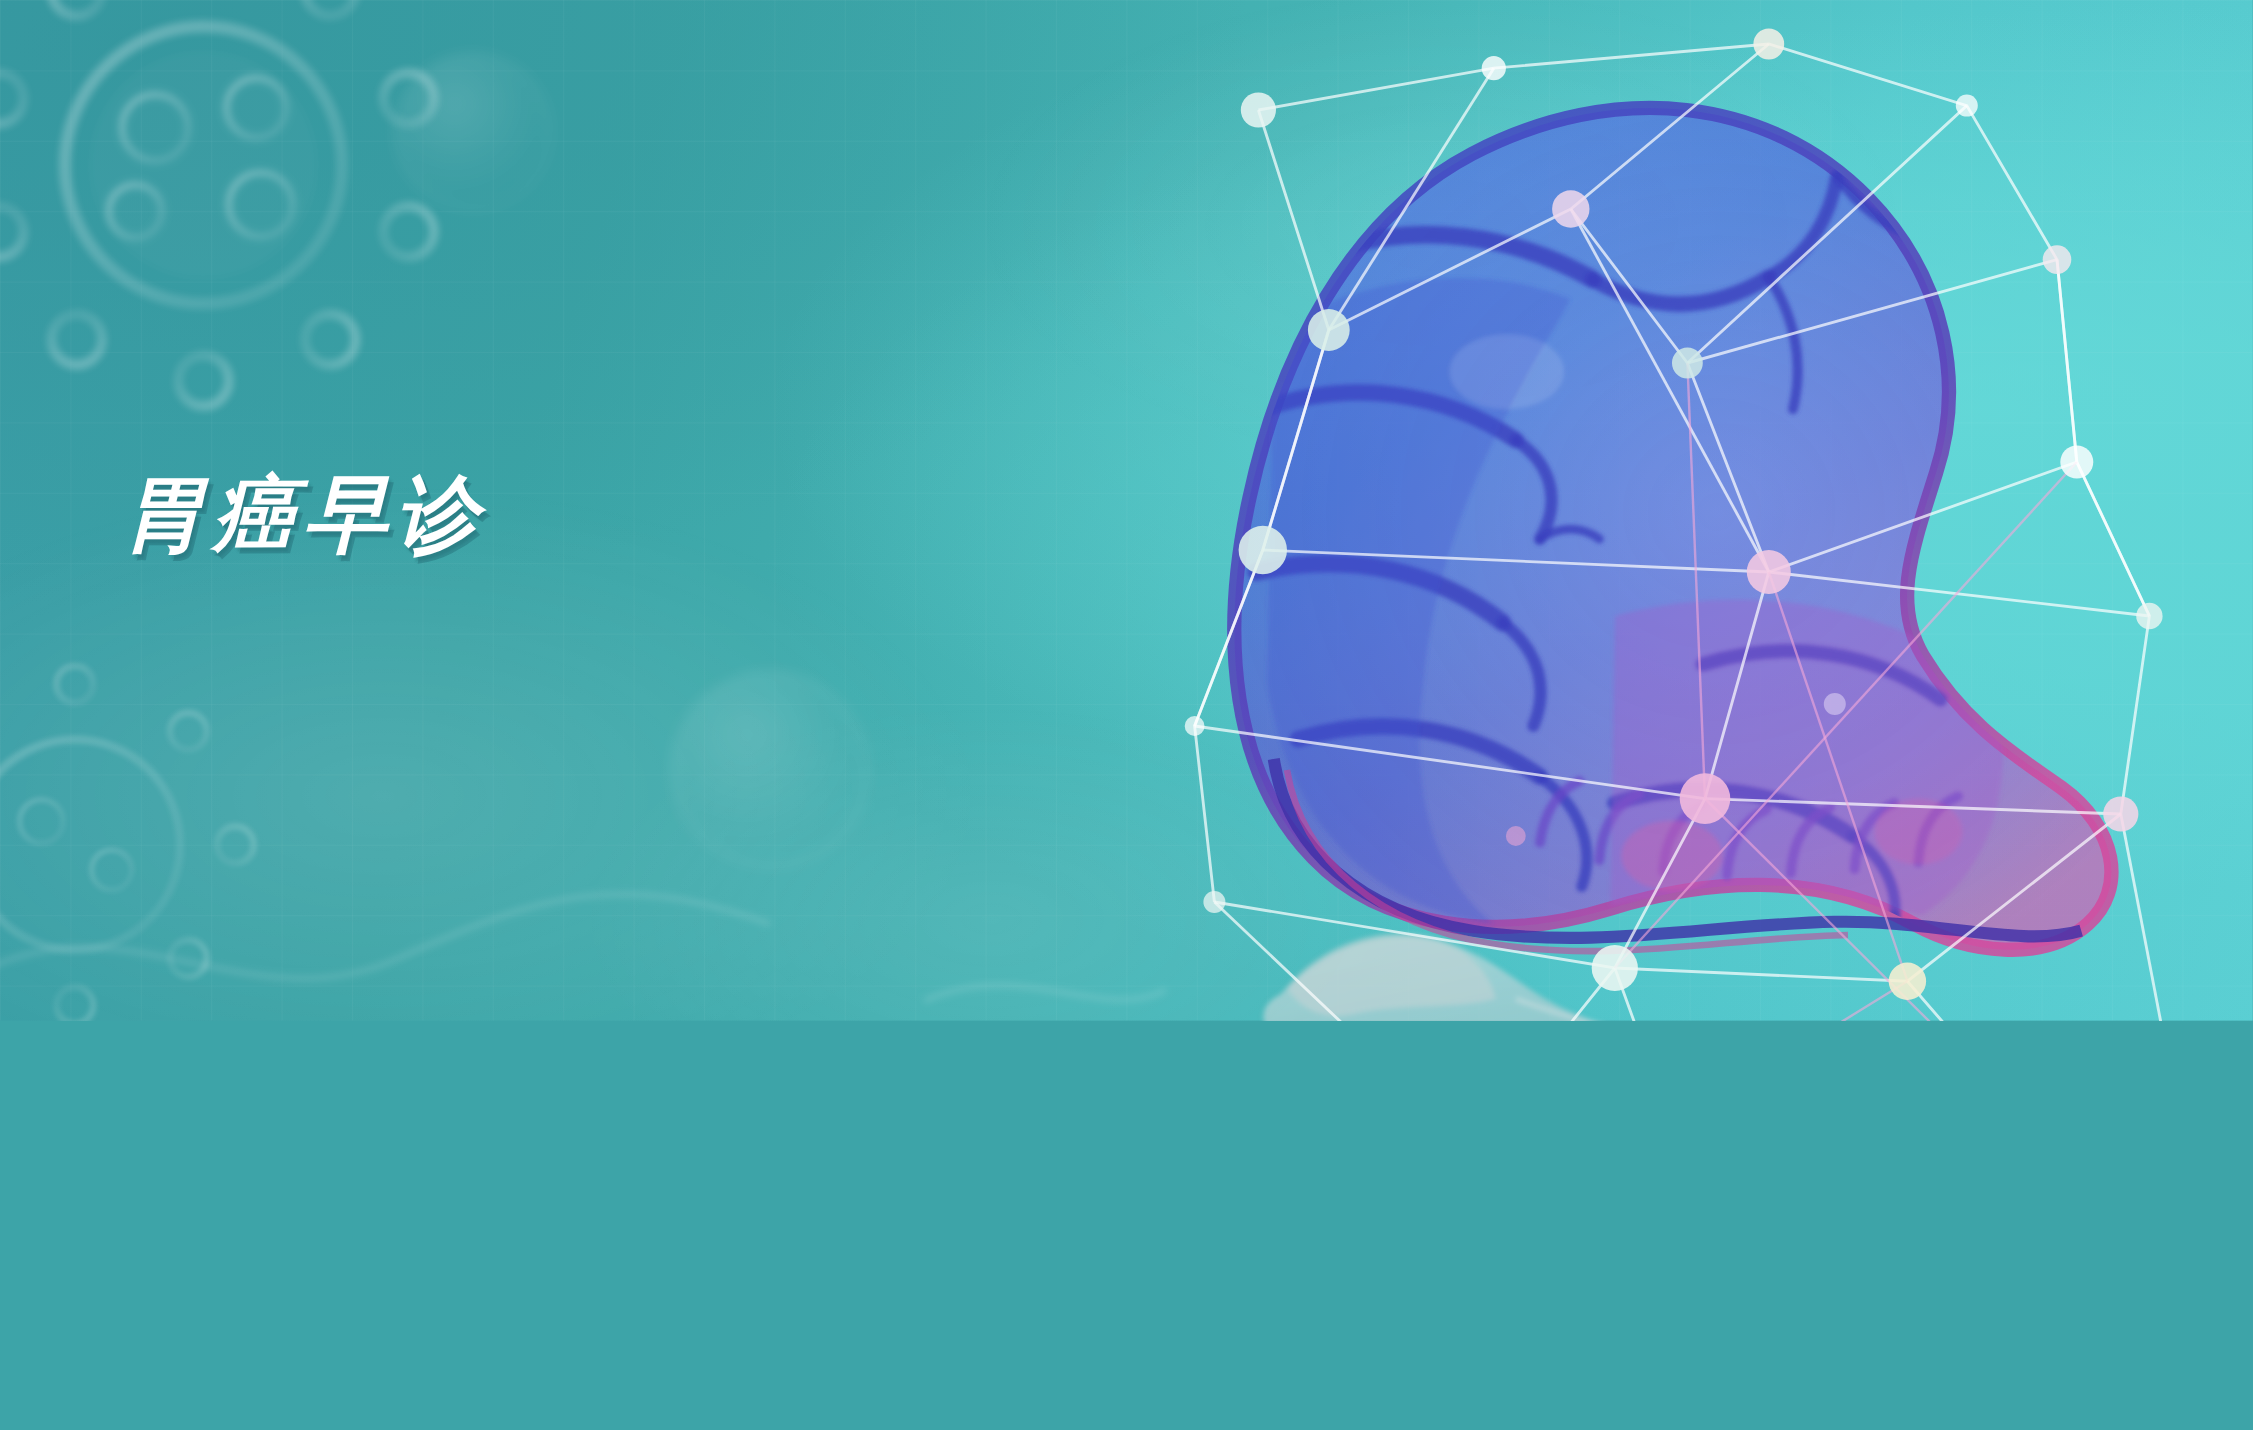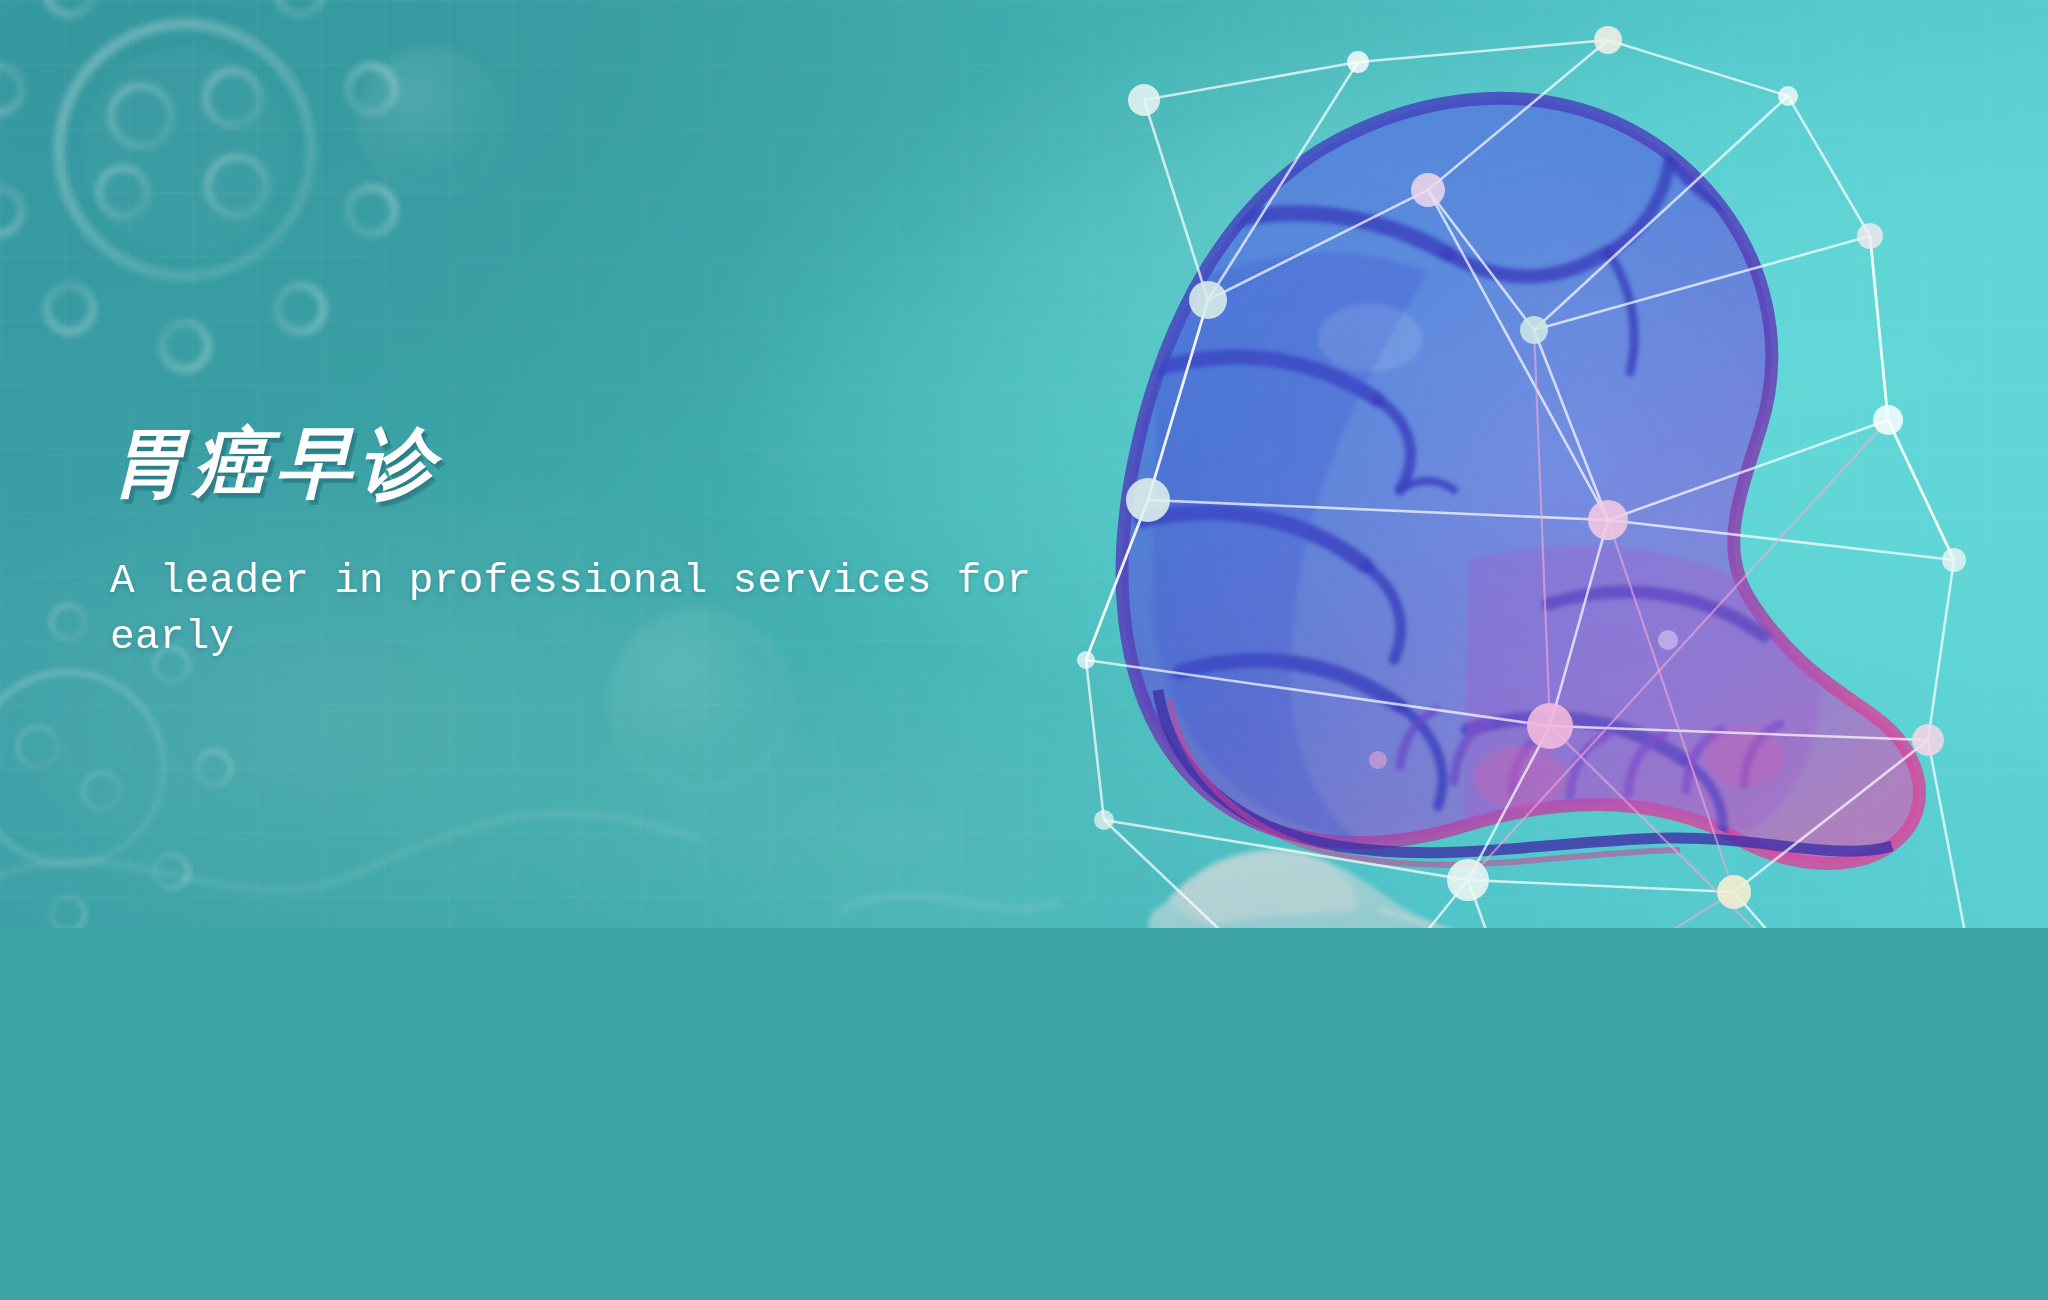--- a/index.html
+++ b/index.html
@@ -2,21 +2,21 @@
 <html><head>
 <meta charset="utf-8">
 <style>
   html,body{margin:0;padding:0;background:#3da4a8;}
   *{box-sizing:border-box;}
 
   .banner{
     position:relative;
     width:2048px;height:928px;
     overflow:hidden;
-    font-family:Liberation Mono, monospace;
+    font-family:Liberation Serif, serif;
     background:
       radial-gradient(120% 100% at 100% 55%, rgba(96,214,214,.95) 0%, rgba(96,214,214,0) 55%),
       radial-gradient(90% 80% at 88% 40%, rgba(110,224,222,.75) 0%, rgba(110,224,222,0) 60%),
       radial-gradient(80% 90% at 6% 4%, rgba(52,150,157,.75) 0%, rgba(52,150,157,0) 62%),
       linear-gradient(108deg, #3a9ca6 0%, #3ba4a6 26%, #45b3b4 52%, #4fc3c8 74%, #59cdd2 100%);
   }
 
   
   .grid-texture{
     position:absolute;inset:0;
@@ -443,17 +443,16 @@
         </g>
       </g>
     </svg>
   </div>
 
   <div class="copy">
     <h1 class="headline">
       <span class="ln">胃癌早诊</span>
     </h1>
     <p class="subhead">
-      <span class="sln">A leader in professional services for early</span>
     </p>
   </div>
 
 </div>
 
 </body></html>

